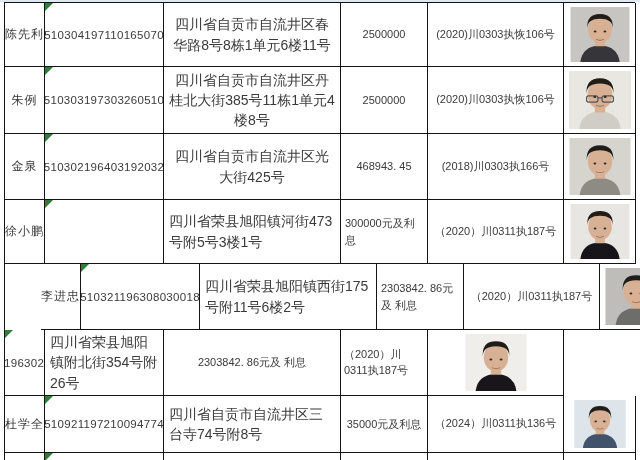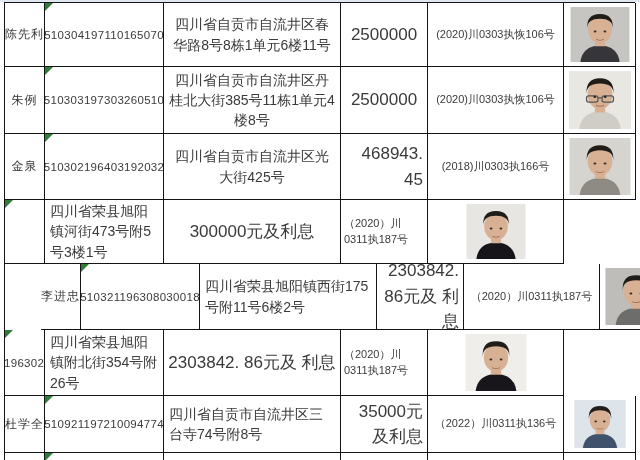--- a/index.html
+++ b/index.html
@@ -17,21 +17,21 @@
   .row{display:grid;grid-template-columns:40px 119px 177px 87px 136px 72px;}
   .cell{
     position:relative;border-right:1px solid #141414;border-bottom:1px solid #141414;
     box-sizing:border-box;display:flex;align-items:center;justify-content:center;
     overflow:hidden;background:#ffffff;
   }
   .c-name{font-size:12px;letter-spacing:1px;text-align:center;}
   .c-id{font-size:11.5px;letter-spacing:.3px;}
   .c-addr{font-size:14px;line-height:1.45;padding:17px 5px;justify-content:flex-start;text-align:left;}
   .c-addr.addr-center{justify-content:center;text-align:center;}
-  .c-amt{font-size:17px;padding:2px 4px;text-align:right;line-height:1.5;}
+  .c-amt{font-size:11px;padding:2px 4px;text-align:left;line-height:1.5;}
   .c-case{font-size:11px;padding:2px 3px;text-align:left;line-height:1.4;}
   .c-photo{padding:4px 0;}
   .tri{
     position:absolute;left:0;top:0;width:0;height:0;
     border-top:8px solid #2f7d38;border-right:8px solid transparent;
   }
   .photo{display:block;}
   #partial-row .cell{border-bottom:none;height:7px;}
 </style>
 </head>
@@ -129,20 +129,23 @@
             <rect x="25" y="31" width="10" height="9" fill="#d8b094"></rect>
             <ellipse cx="30" cy="23" rx="12" ry="14" fill="#d8b094"></ellipse>
             <path d="M17 22 Q16 7 30 7 Q44 7 43 22 Q43 12 30 12 Q17 12 17 22 Z" fill="#201c18"></path>
             <ellipse cx="25" cy="25" rx="1.4" ry="1" fill="#2b2b2b"></ellipse>
             <ellipse cx="35" cy="25" rx="1.4" ry="1" fill="#2b2b2b"></ellipse>
             <path d="M26 33 Q30 35 34 33" stroke="#a3765c" stroke-width="1" fill="none"></path>
           </svg>
         </div>
     </div>
       <div class="row" style="height: 64px;">
+      <div class="cell c-name">
+          <span>徐小鹏</span>
+        </div>
       <div class="cell c-id">
         <span class="tri"></span>
       </div>
       <div class="cell c-addr">
           <span>四川省荣县旭阳镇河街473号附5号3楼1号</span>
         </div>
       <div class="cell c-amt">
           <span>300000元及利息</span>
         </div>
       <div class="cell c-case">
@@ -228,21 +231,21 @@
         <span class="tri"></span>
         <span>510921197210094774</span>
       </div>
       <div class="cell c-addr">
           <span>四川省自贡市自流井区三台寺74号附8号</span>
         </div>
       <div class="cell c-amt">
           <span>35000元及利息</span>
         </div>
       <div class="cell c-case">
-          <span>（2022）川0311执136号</span>
+          <span>（2024）川0311执136号</span>
         </div>
       <div class="cell c-photo">
           <svg class="photo" width="62" height="48" viewBox="0 0 60 56" xmlns="http://www.w3.org/2000/svg">
             <rect width="60" height="56" fill="#dde4ea"></rect>
             <path d="M10 56 Q12 40 30 39 Q48 40 50 56 Z" fill="#41526d"></path>
             <rect x="25" y="31" width="10" height="9" fill="#d8b094"></rect>
             <ellipse cx="30" cy="23" rx="12" ry="14" fill="#d8b094"></ellipse>
             <path d="M17 22 Q16 7 30 7 Q44 7 43 22 Q43 12 30 12 Q17 12 17 22 Z" fill="#201c18"></path>
             <ellipse cx="25" cy="25" rx="1.4" ry="1" fill="#2b2b2b"></ellipse>
             <ellipse cx="35" cy="25" rx="1.4" ry="1" fill="#2b2b2b"></ellipse>

